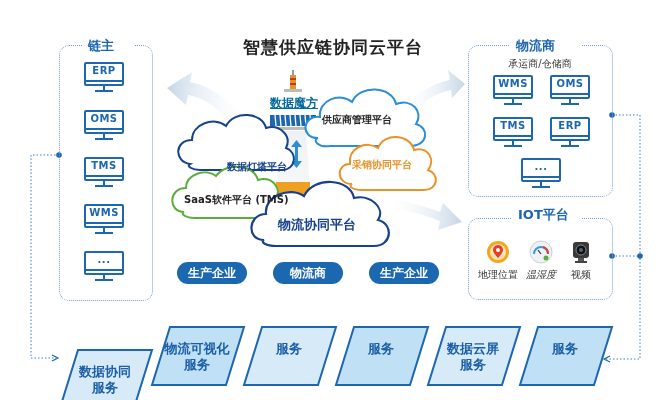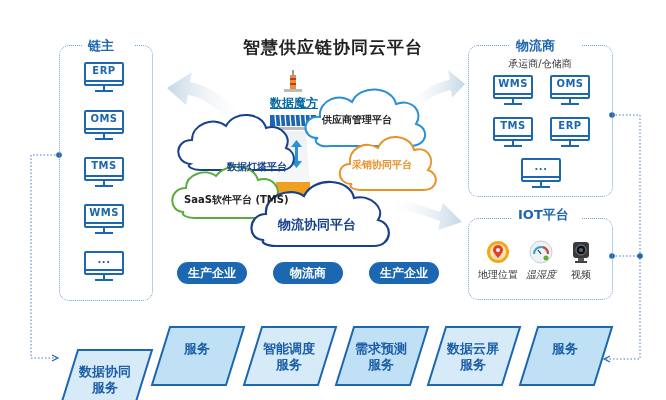--- a/index.html
+++ b/index.html
@@ -220,38 +220,37 @@
       <div class="svc-text" style="left: 4px;">
         <div>数据协同</div>
         <div>服务</div>
       </div>
     </div>
     <div class="svc" style="left: 150px;">
       <svg width="96" height="60">
         <polygon points="20,1 94,1 76,59 2,59" fill="#bfe0f5" stroke="#1d66b0" stroke-width="2"></polygon>
       </svg>
       <div class="svc-text" style="left: 4px;">
+        <div>物流可视化</div>
         <div>服务</div>
       </div>
     </div>
     <div class="svc" style="left: 242px;">
       <svg width="96" height="60">
         <polygon points="20,1 94,1 76,59 2,59" fill="#d6eaf8" stroke="#1d66b0" stroke-width="2"></polygon>
       </svg>
       <div class="svc-text" style="left: 4px;">
-        <div>智能调度</div>
         <div>服务</div>
       </div>
     </div>
     <div class="svc" style="left: 334px;">
       <svg width="96" height="60">
         <polygon points="20,1 94,1 76,59 2,59" fill="#bfe0f5" stroke="#1d66b0" stroke-width="2"></polygon>
       </svg>
       <div class="svc-text" style="left: 4px;">
-        <div>需求预测</div>
         <div>服务</div>
       </div>
     </div>
     <div class="svc" style="left: 426px;">
       <svg width="96" height="60">
         <polygon points="20,1 94,1 76,59 2,59" fill="#d6eaf8" stroke="#1d66b0" stroke-width="2"></polygon>
       </svg>
       <div class="svc-text" style="left: 4px;">
         <div>数据云屏</div>
         <div>服务</div>

